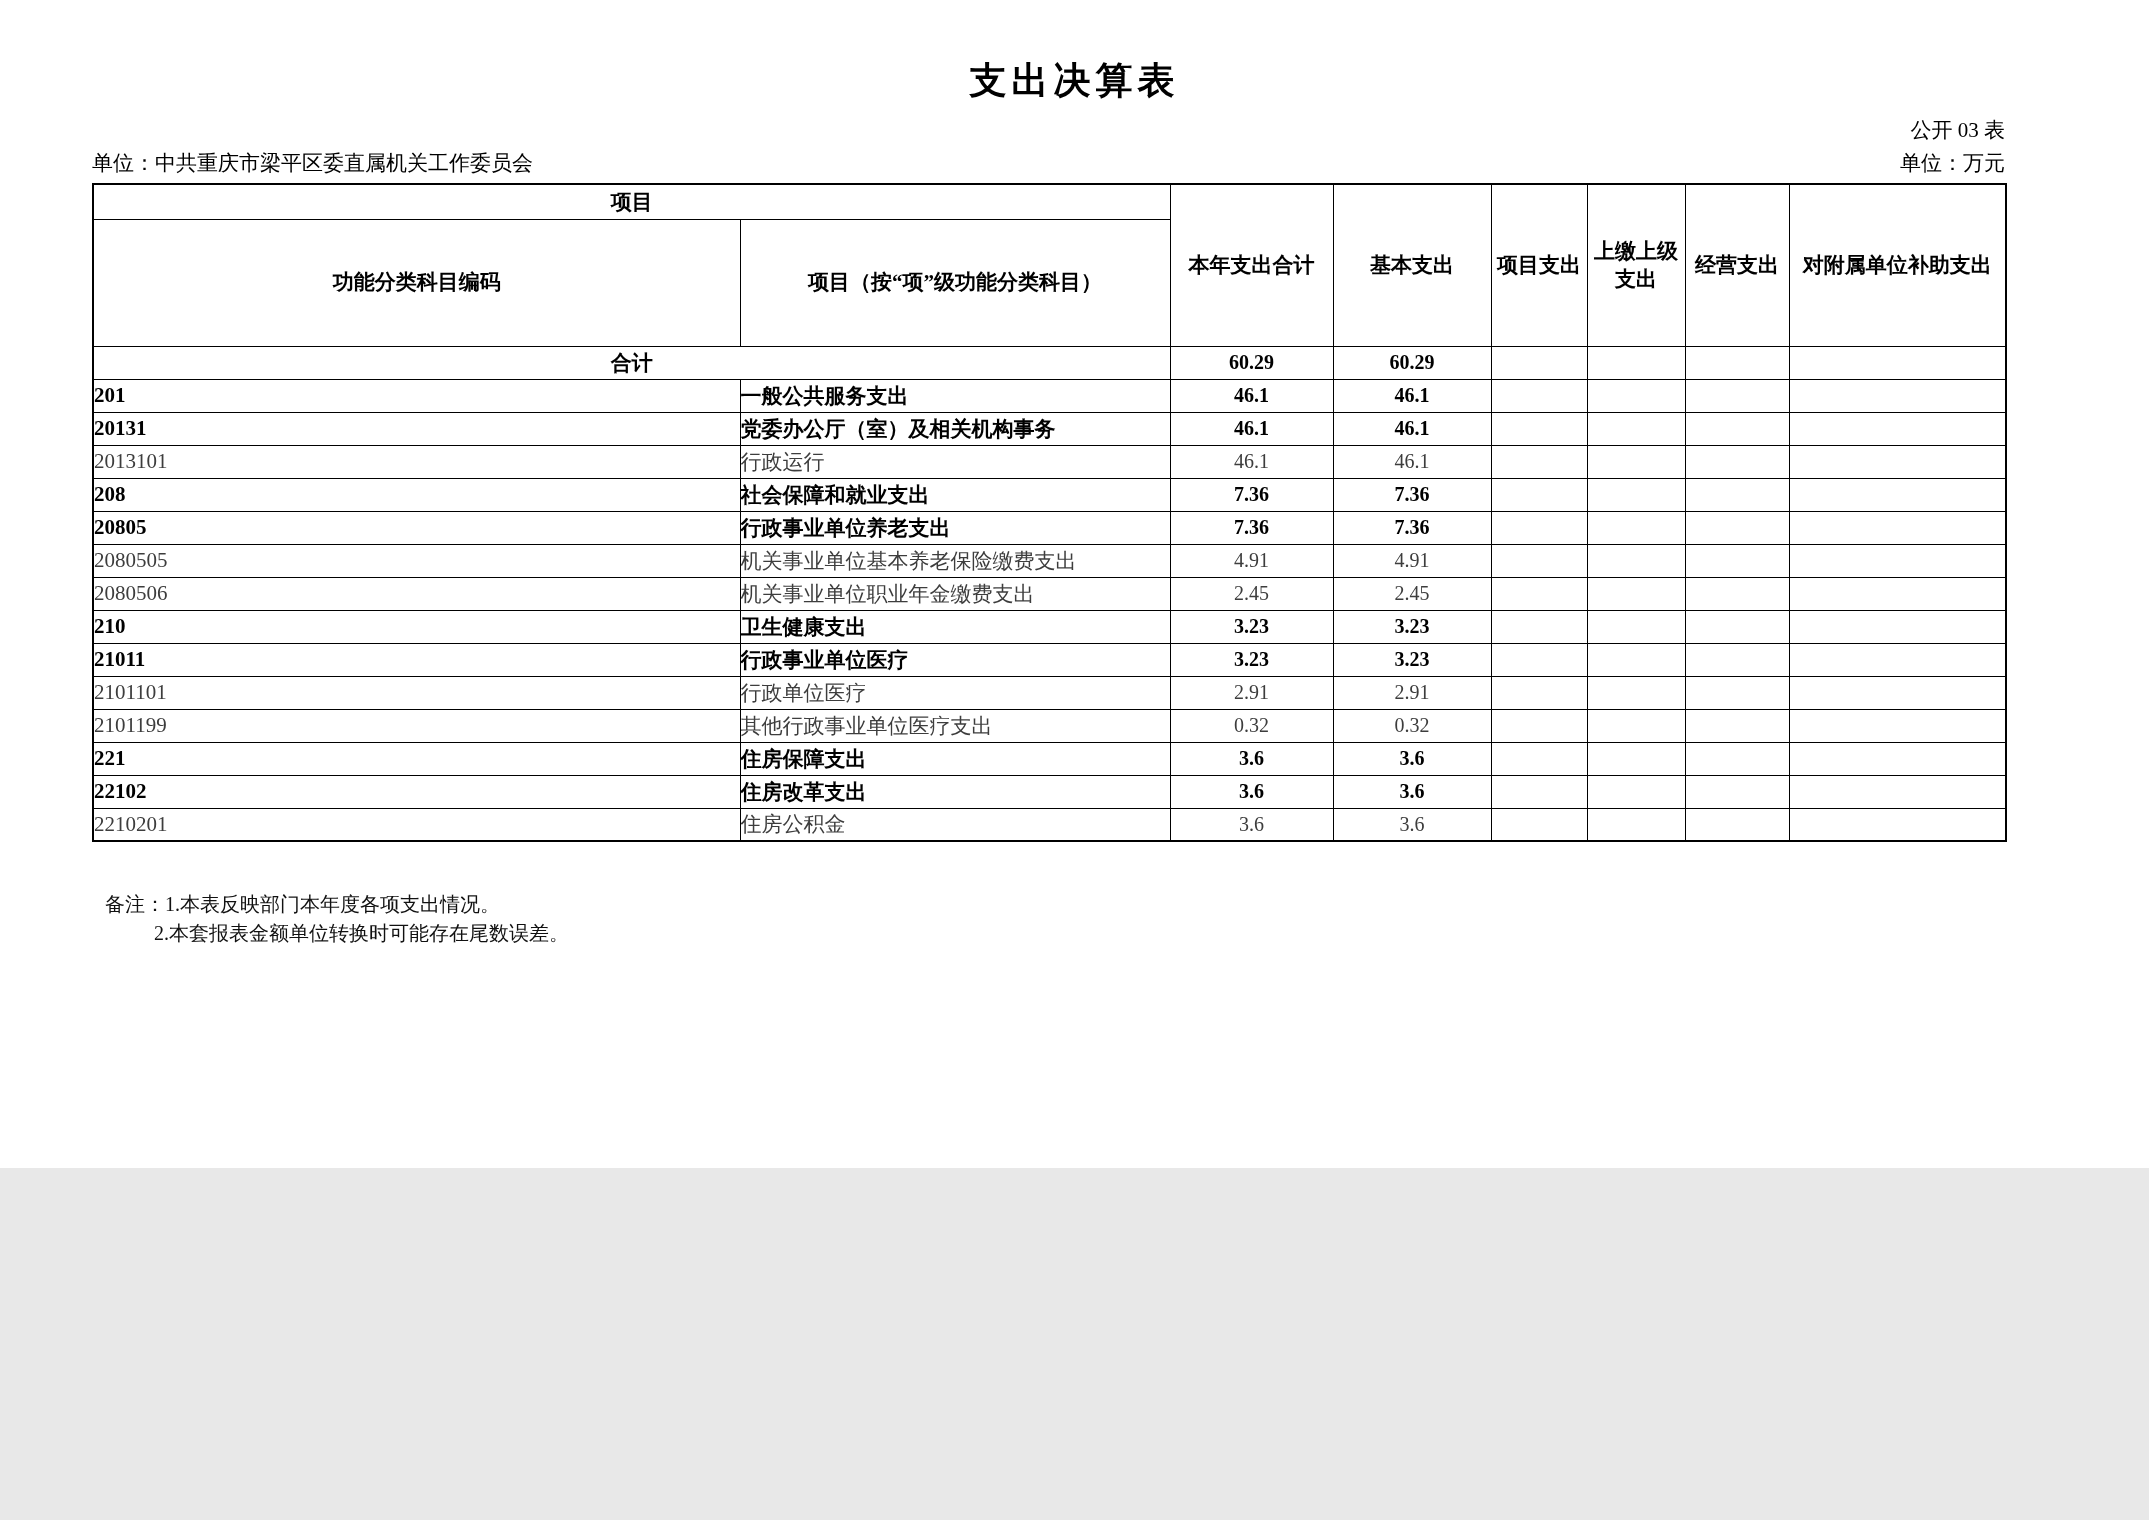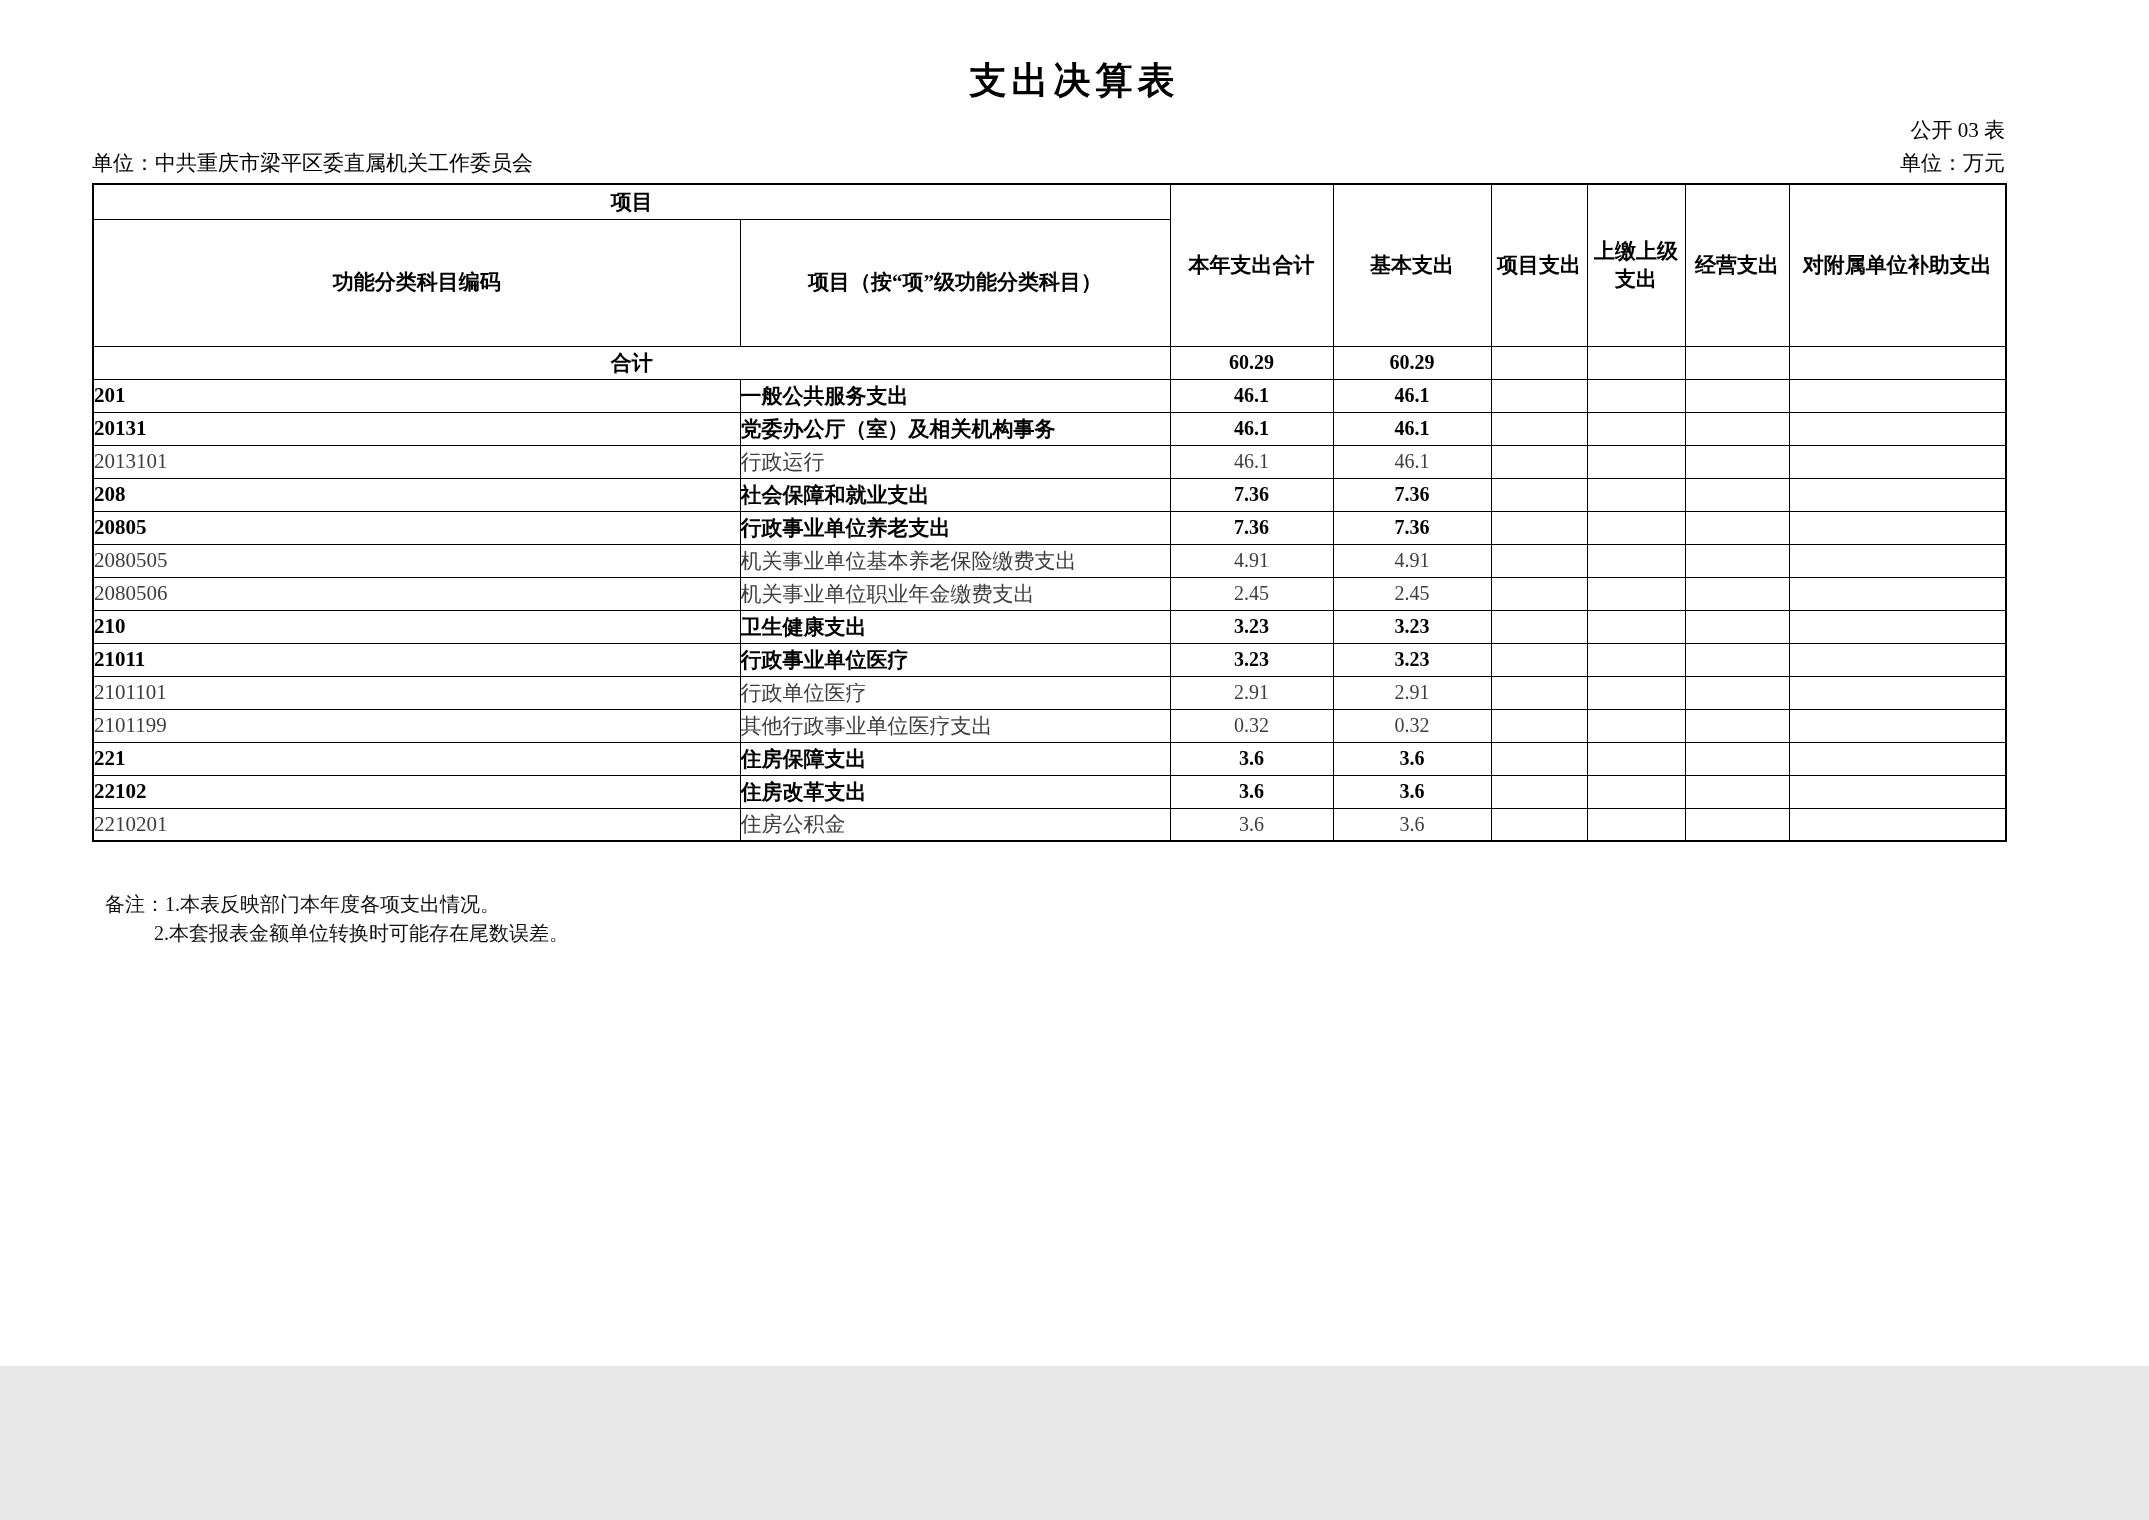--- a/index.html
+++ b/index.html
@@ -1,18 +1,18 @@
 <!DOCTYPE html>
 <html><head>
 <meta charset="utf-8">
 <style>
   html,body{margin:0;padding:0;background:#e8e8e8;}
   .page{
     position:relative;
-    width:2149px;height:1366px;
+    width:2149px;height:1168px;
     background:#ffffff;
     font-family:"Liberation Serif","DejaVu Serif",serif;
     color:#000;
     overflow:hidden;
   }
   .page-title{
     position:absolute;top:56px;left:0;width:100%;
     margin:0;text-align:center;
     font-size:37px;font-weight:bold;letter-spacing:5px;
     font-family:"Liberation Sans","DejaVu Sans",sans-serif;

